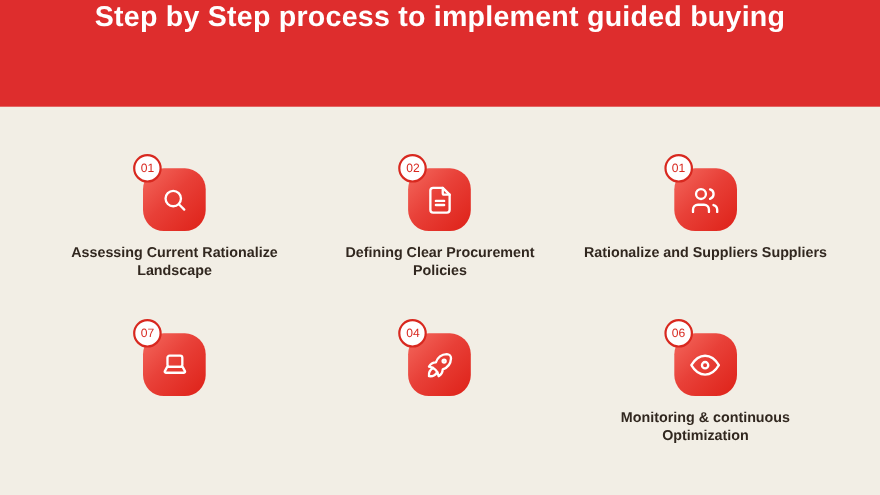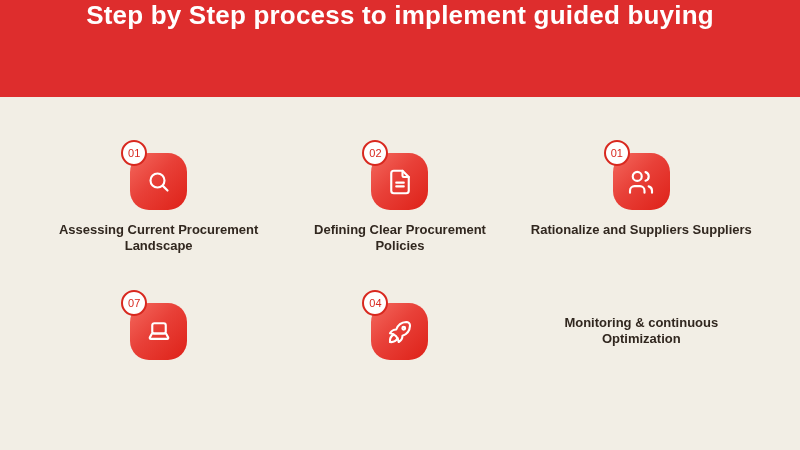--- a/index.html
+++ b/index.html
@@ -95,21 +95,21 @@
   <div class="step">
     <div class="tile-wrap">
       <span class="badge">01</span>
       <div class="tile">
         <svg viewBox="0 0 24 24">
           <circle cx="10.8" cy="10.8" r="5.6"></circle>
           <line x1="15.1" y1="15.1" x2="18.8" y2="18.8"></line>
         </svg>
       </div>
     </div>
-    <p class="label">Assessing Current Procurement Landscape</p>
+    <p class="label">Assessing Current Rationalize Landscape</p>
   </div>
 
   <div class="step">
     <div class="tile-wrap">
       <span class="badge">02</span>
       <div class="tile">
         <svg viewBox="0 0 24 24">
           <path d="M14 3 v4 a1 1 0 0 0 1 1 h4"></path>
           <path d="M17 21 H7 a2 2 0 0 1 -2 -2 V5 a2 2 0 0 1 2 -2 h7 l5 5 v11 a2 2 0 0 1 -2 2 z"></path>
           <line x1="9" y1="12.5" x2="15" y2="12.5"></line>
@@ -154,16 +154,25 @@
         <svg viewBox="0 0 24 24">
           <path d="M4 13 a8 8 0 0 1 7 7 a6 6 0 0 0 3 -5 a9 9 0 0 0 6 -8 a3 3 0 0 0 -3 -3 a9 9 0 0 0 -8 6 a6 6 0 0 0 -5 3"></path>
           <path d="M7 14 a6 6 0 0 0 -3 6 a6 6 0 0 0 6 -3"></path>
           <circle cx="15" cy="9" r="1.1"></circle>
         </svg>
       </div>
     </div>
   </div>
 
   <div class="step">
+    <div class="tile-wrap">
+      <span class="badge">06</span>
+      <div class="tile">
+        <svg viewBox="0 0 24 24">
+          <circle cx="12" cy="12" r="2.3"></circle>
+          <path d="M22 12 c-2.7 4.6 -6 6.9 -10 6.9 s-7.3 -2.3 -10 -6.9 c2.7 -4.6 6 -6.9 10 -6.9 s7.3 2.3 10 6.9"></path>
+        </svg>
+      </div>
+    </div>
     <p class="label">Monitoring &amp; continuous Optimization</p>
   </div>
 
 </main>
 
 </body></html>

